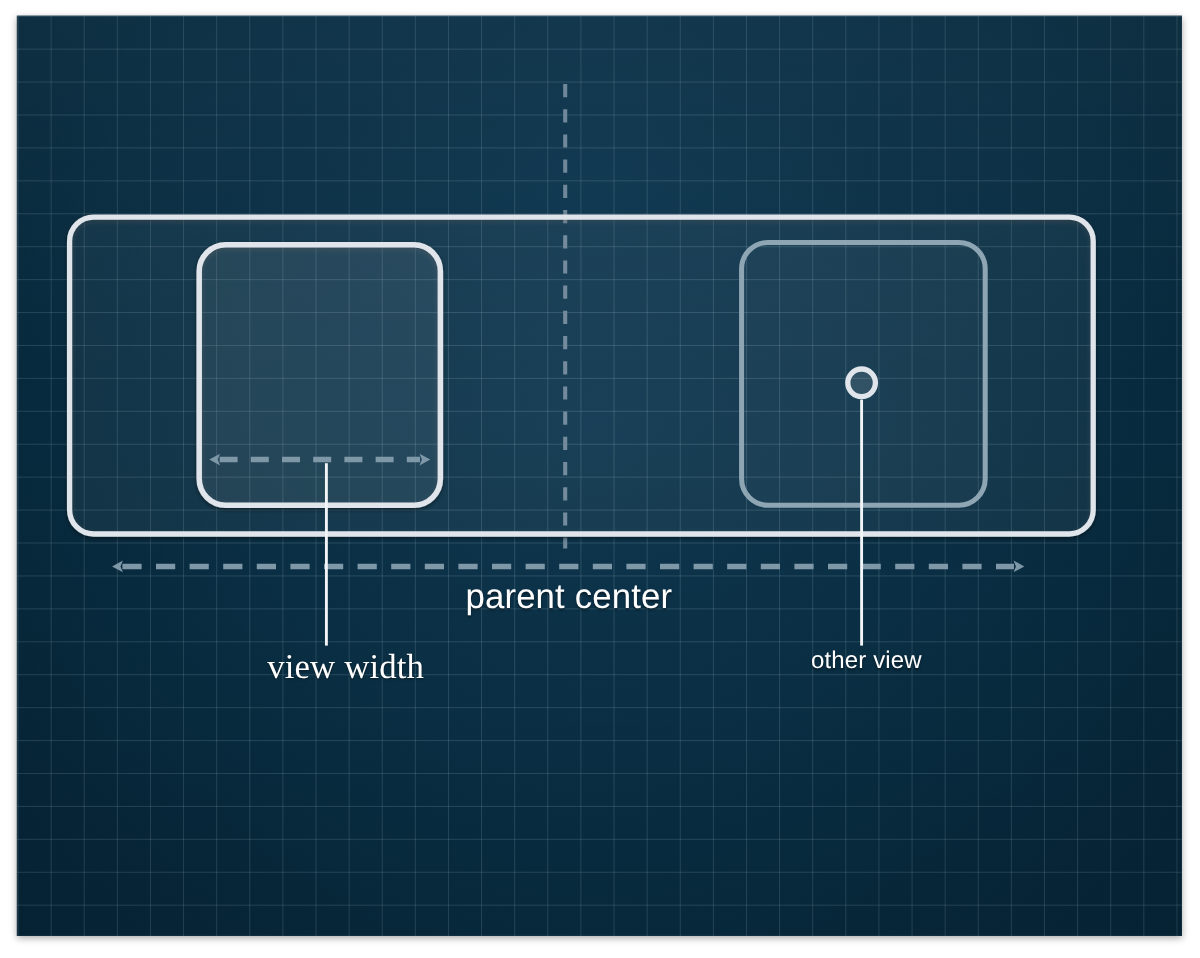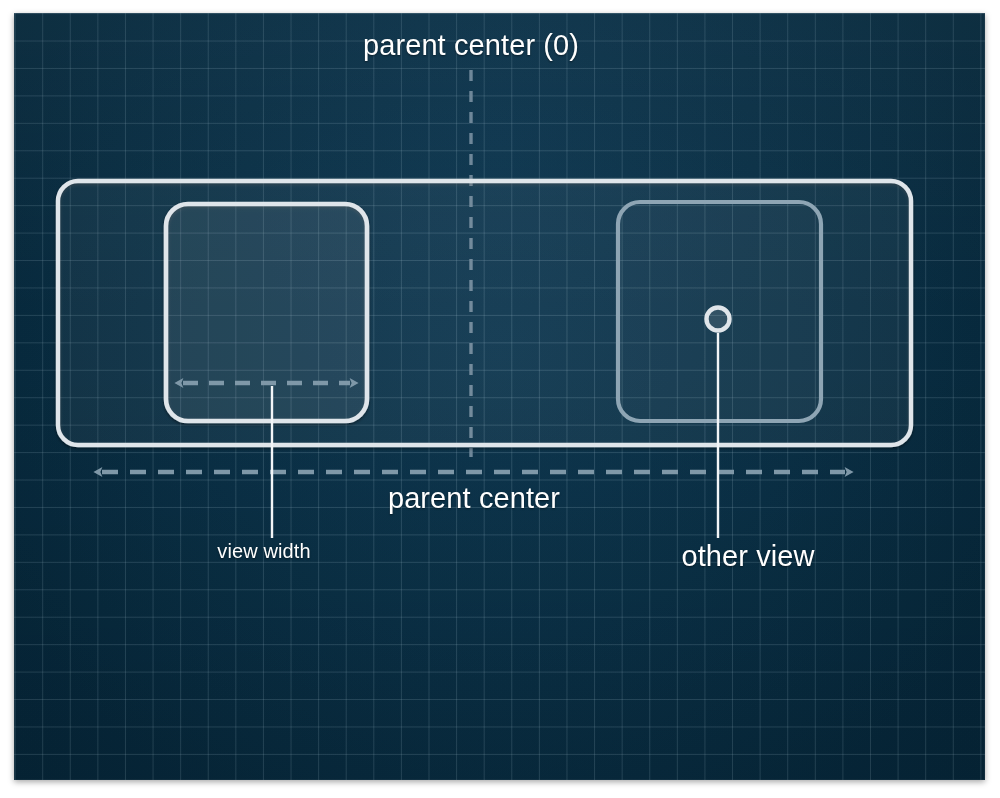--- a/index.html
+++ b/index.html
@@ -55,22 +55,22 @@
     position: absolute;
     color: #ffffff;
     font-family: "Liberation Sans", sans-serif;
     font-weight: 400;
     white-space: nowrap;
     text-shadow: 0 1px 2px rgba(0,0,0,0.45);
     letter-spacing: 0.1px;
   }
   #label-parent-center { font-size: 29px; left: 471px; top: 29px; transform: translateX(-50%); }
   #label-parent-width  { font-size: 29px; left: 474px; top: 482px; transform: translateX(-50%); }
-  #label-view-width    { font-size: 20px; left: 264px; top: 540px; transform: translateX(-50%); }
-  #label-other-view    { font-size: 29px; left: 748px; top: 540px; transform: translateX(-50%); }
+  #label-view-width    { font-size: 29px; left: 288px; top: 540px; transform: translateX(-50%); font-family: Liberation Serif, serif; }
+  #label-other-view    { font-size: 20px; left: 722px; top: 540px; transform: translateX(-50%); }
 </style>
 </head>
 <body>
 
 <div id="stage">
 
   <div id="canvas">
     <div id="grid"></div>
     <div id="vignette"></div>
   </div>
@@ -100,21 +100,20 @@
 
     <line x1="102" y1="472" x2="845" y2="472" stroke="#7f98a8" stroke-width="4.6" stroke-dasharray="16 12" marker-start="url(#arrowL)" marker-end="url(#arrowR)"></line>
 
     <line x1="272" y1="386" x2="272" y2="538" stroke="#f2f5f7" stroke-width="2.4"></line>
 
     <line x1="718" y1="333" x2="718" y2="538" stroke="#f2f5f7" stroke-width="2.4"></line>
 
     <circle cx="718" cy="319" r="11.5" fill="rgba(255,255,255,0.10)" stroke="#dfe5ea" stroke-width="4.4"></circle>
   </svg>
 
-  <div class="lbl" id="label-parent-center">parent center (0)</div>
 
   <div class="lbl" id="label-parent-width">parent center</div>
 
   <div class="lbl" id="label-view-width">view width</div>
 
   <div class="lbl" id="label-other-view">other view</div>
 
 </div>
 
 </body></html>

